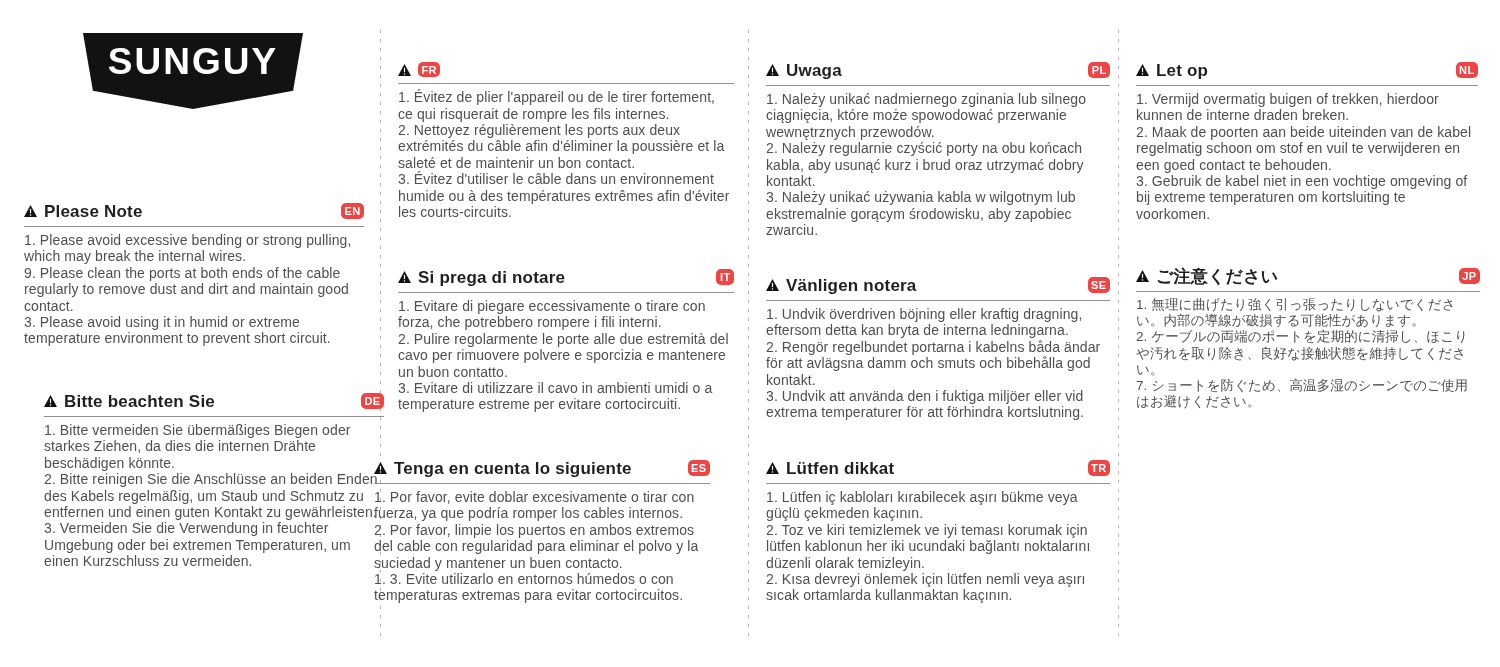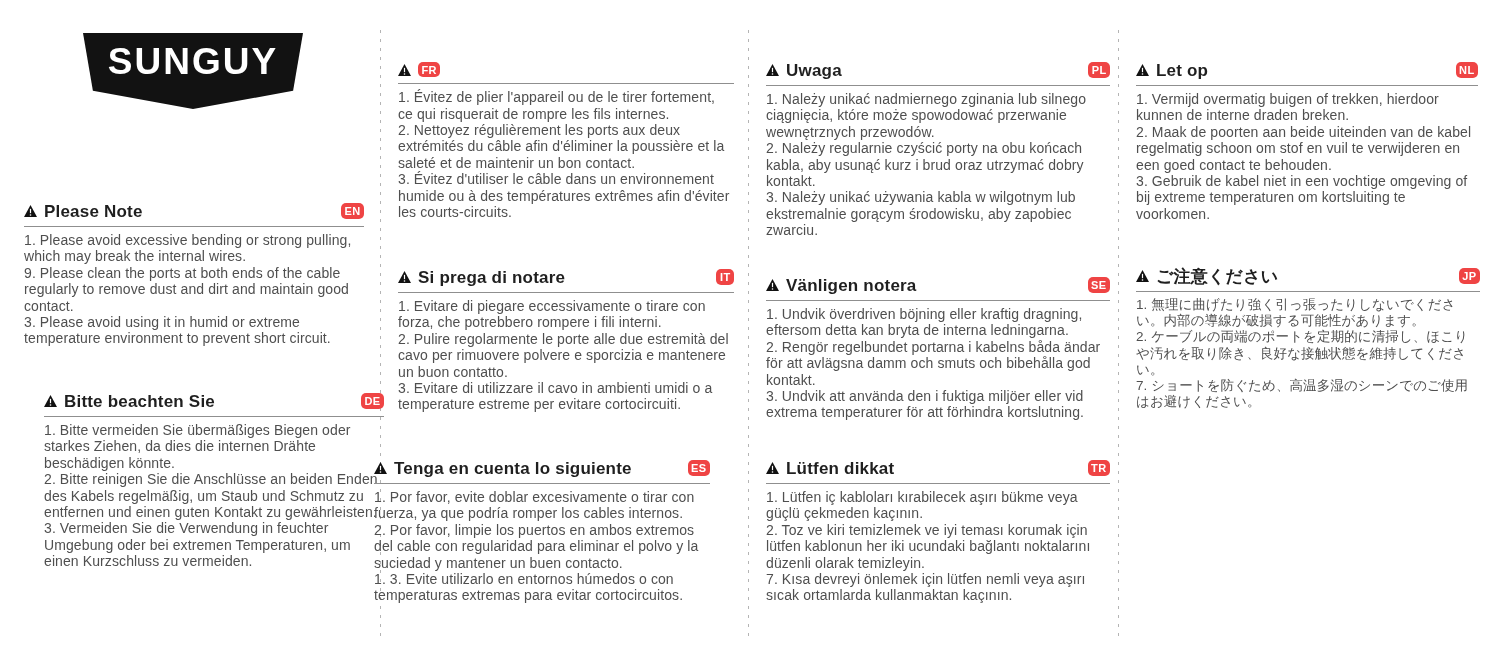--- a/index.html
+++ b/index.html
@@ -268,21 +268,21 @@
             <rect x="10.9" y="7" width="2.2" height="8" fill="#fff"></rect>
             <circle cx="12" cy="18.3" r="1.5" fill="#fff"></circle>
           </svg>
       </span>
       <span class="sec-title">Lütfen dikkat</span>
       <span class="badge">TR</span>
     </div>
     <div class="sec-body">
       <p>1. Lütfen iç kabloları kırabilecek aşırı bükme veya güçlü çekmeden kaçının.</p>
       <p>2. Toz ve kiri temizlemek ve iyi teması korumak için lütfen kablonun her iki ucundaki bağlantı noktalarını düzenli olarak temizleyin.</p>
-      <p>7. Kısa devreyi önlemek için lütfen nemli veya aşırı sıcak ortamlarda kullanmaktan kaçının.</p>
+      <p>2. Kısa devreyi önlemek için lütfen nemli veya aşırı sıcak ortamlarda kullanmaktan kaçının.</p>
     </div>
   </div>
 
   <div class="section sec-nl">
     <div class="sec-head">
       <span class="warn">
         <svg viewBox="0 0 24 22" width="13" height="12">
             <path d="M12 0 L24 22 H0 Z" fill="#111"></path>
             <rect x="10.9" y="7" width="2.2" height="8" fill="#fff"></rect>
             <circle cx="12" cy="18.3" r="1.5" fill="#fff"></circle>

